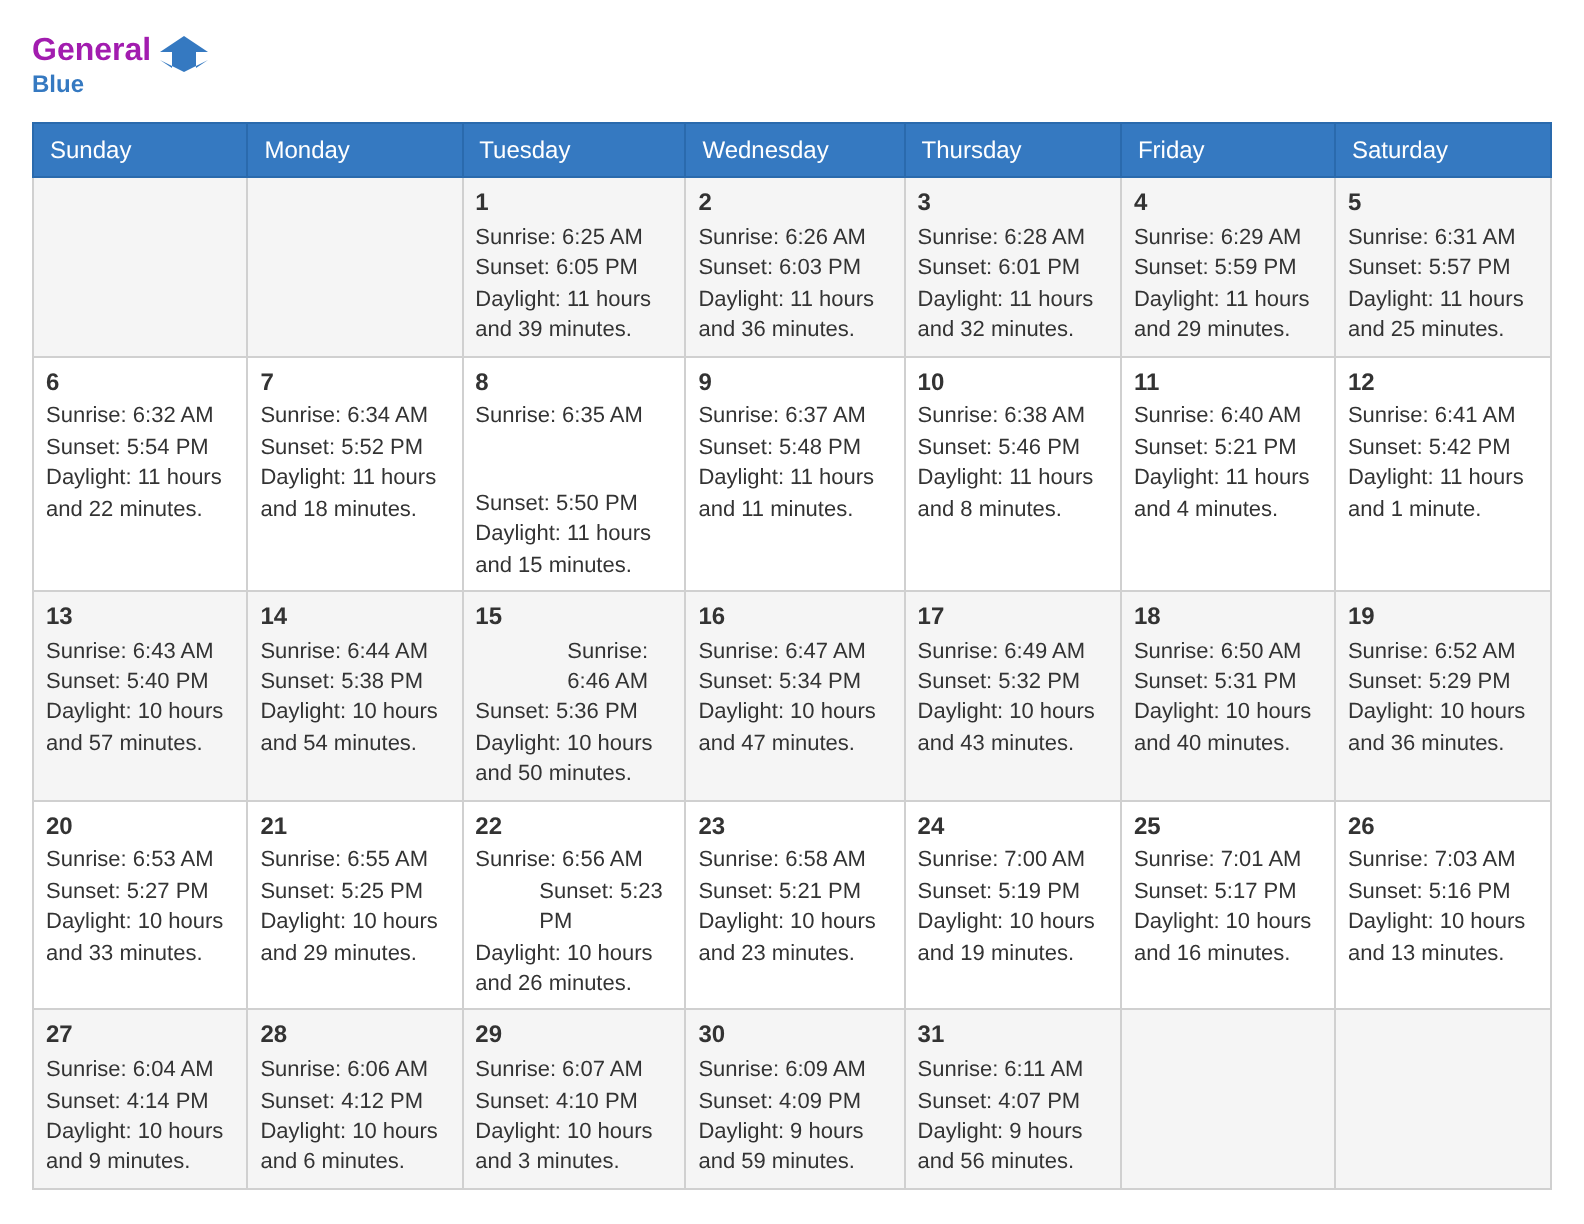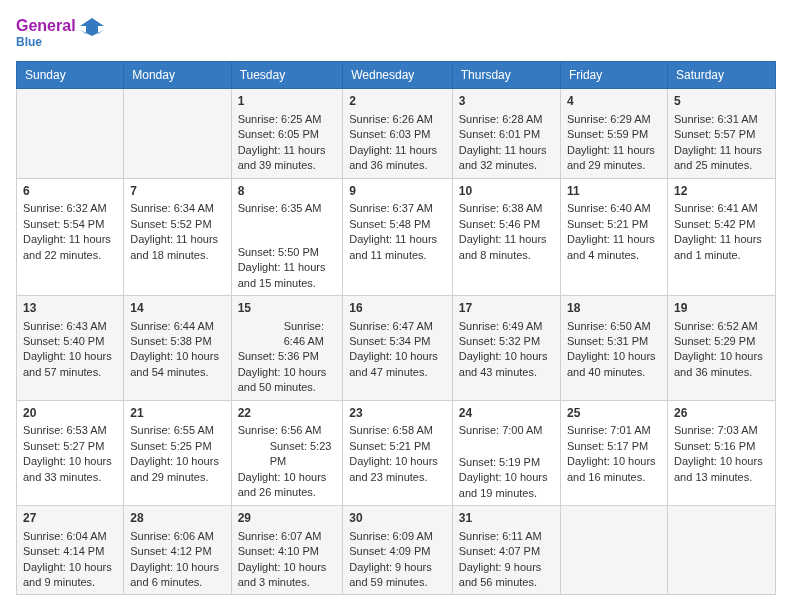--- a/index.html
+++ b/index.html
@@ -249,21 +249,21 @@
         </td>
         <td>
           <span class="day-number">23</span>
           <span style="display: block;">Sunrise: 6:58 AM</span>
           <span style="display: block;">Sunset: 5:21 PM</span>
           <span style="display: block;">Daylight: 10 hours and 23 minutes.</span>
         </td>
         <td>
           <span class="day-number">24</span>
           <span style="display: block;">Sunrise: 7:00 AM</span>
-          <span style="display: block; margin-top: 16px;">Sunset: 5:19 PM</span>
+          <span style="display: block;">Sunset: 5:19 PM</span>
           <span style="display: block;">Daylight: 10 hours and 19 minutes.</span>
         </td>
         <td>
           <span class="day-number">25</span>
           <span style="display: block;">Sunrise: 7:01 AM</span>
           <span style="display: block;">Sunset: 5:17 PM</span>
           <span style="display: block;">Daylight: 10 hours and 16 minutes.</span>
         </td>
         <td>
           <span class="day-number">26</span>

